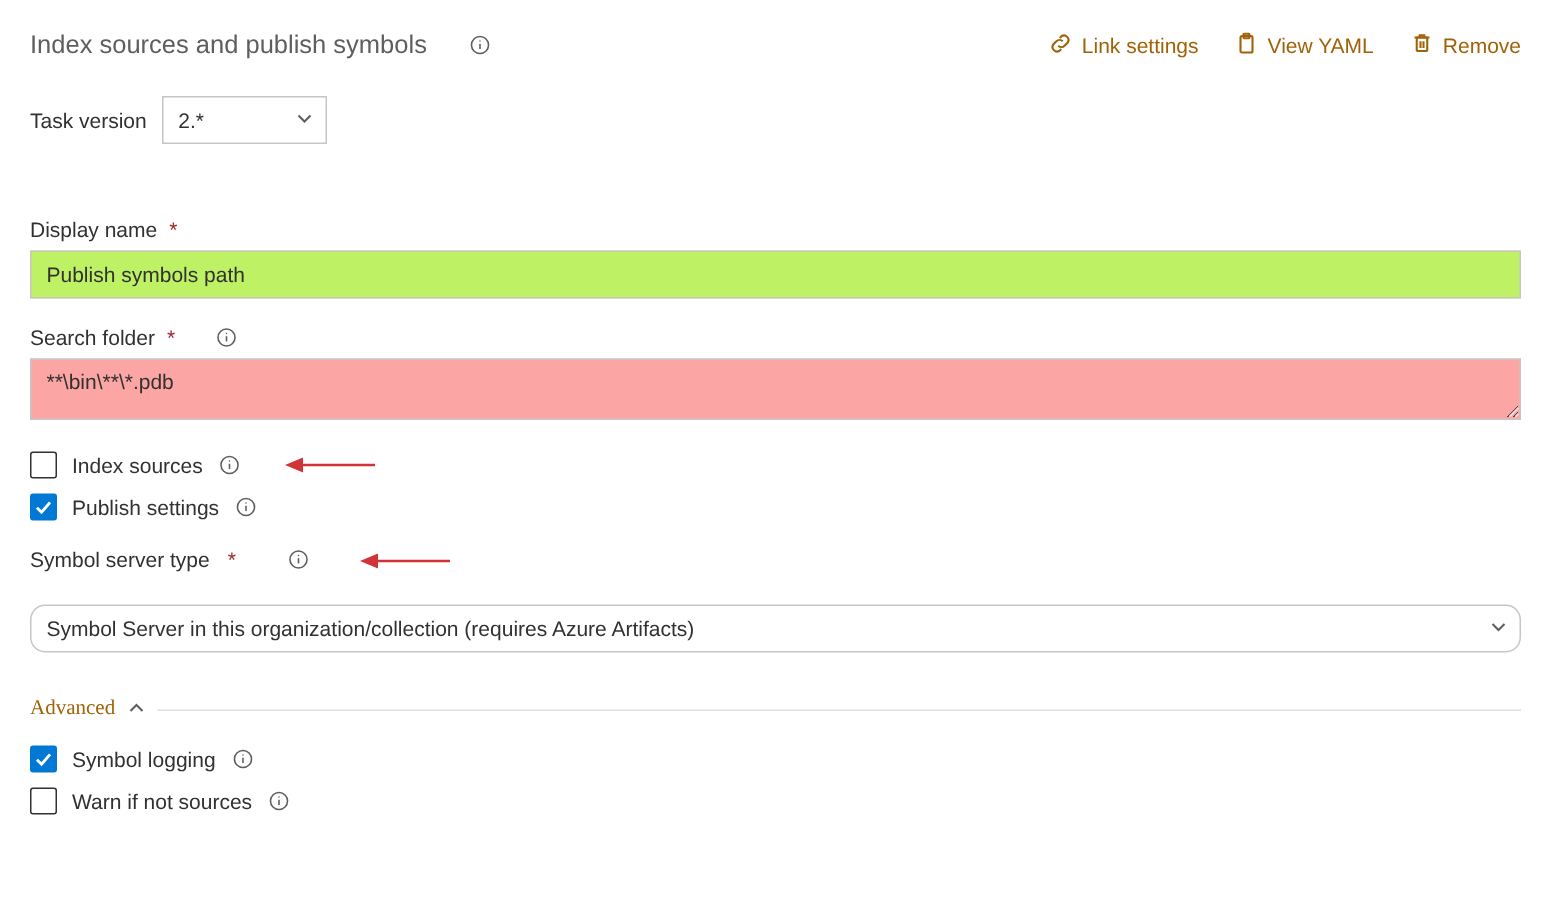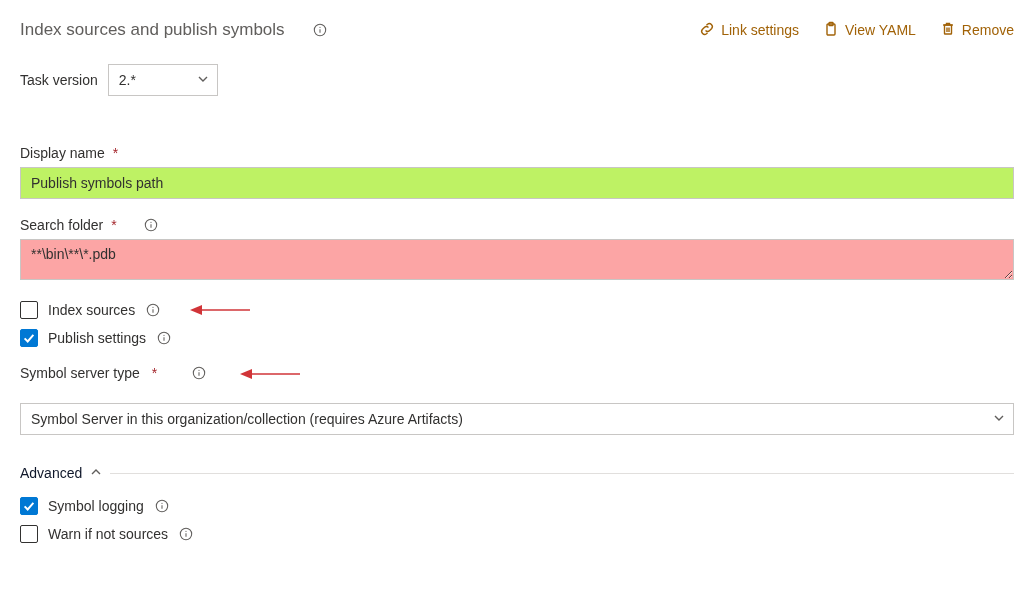--- a/index.html
+++ b/index.html
@@ -39,21 +39,21 @@
   .select-box {
     position: relative;
     border: 1px solid #c8c6c4;
     height: 32px;
     display: flex; align-items: center;
     padding: 0 30px 0 10px;
     min-width: 110px;
     background: #fff;
     cursor: pointer;
   }
-  .select-box.full { width: 100%; }
+  .select-box.full { width: 100%; border-radius: 10px; }
   .select-box .chev { position: absolute; right: 8px; top: 50%; transform: translateY(-50%); color: #605e5c; }
   .text-input {
     width: 100%;
     height: 32px;
     border: 1px solid #c8c6c4;
     padding: 0 10px;
     font-size: 14px;
     font-family: Liberation Sans, sans-serif;
     color: #323130;
     outline: none;
@@ -77,21 +77,21 @@
     display: inline-flex; align-items: center; justify-content: center;
     background: #fff; cursor: pointer;
   }
   .checkbox.checked { background: #0078d4; border-color: #0078d4; }
   .checkbox.checked svg { width: 14px; height: 14px; color: #fff; }
   .section-header {
     display: flex; align-items: center; gap: 8px;
     margin: 30px 0 16px 0;
   }
   .section-header .line { flex: 1; height: 1px; background: #e1dfdd; }
-  .section-header .label { color: #0f172a; }
+  .section-header .label { color: #a16207; font-family: Liberation Serif, serif; }
   .section-header .chev-up { color: #605e5c; }
   .symbol-row { display:flex; align-items:center; gap:10px; margin-bottom:22px; position:relative; }
   .red-arrow { position: absolute; pointer-events:none; }
   .red-arrow svg { display:block; }
 </style>
 </head>
 <body>
 
 <div class="header-row">
   <div class="title-block">

